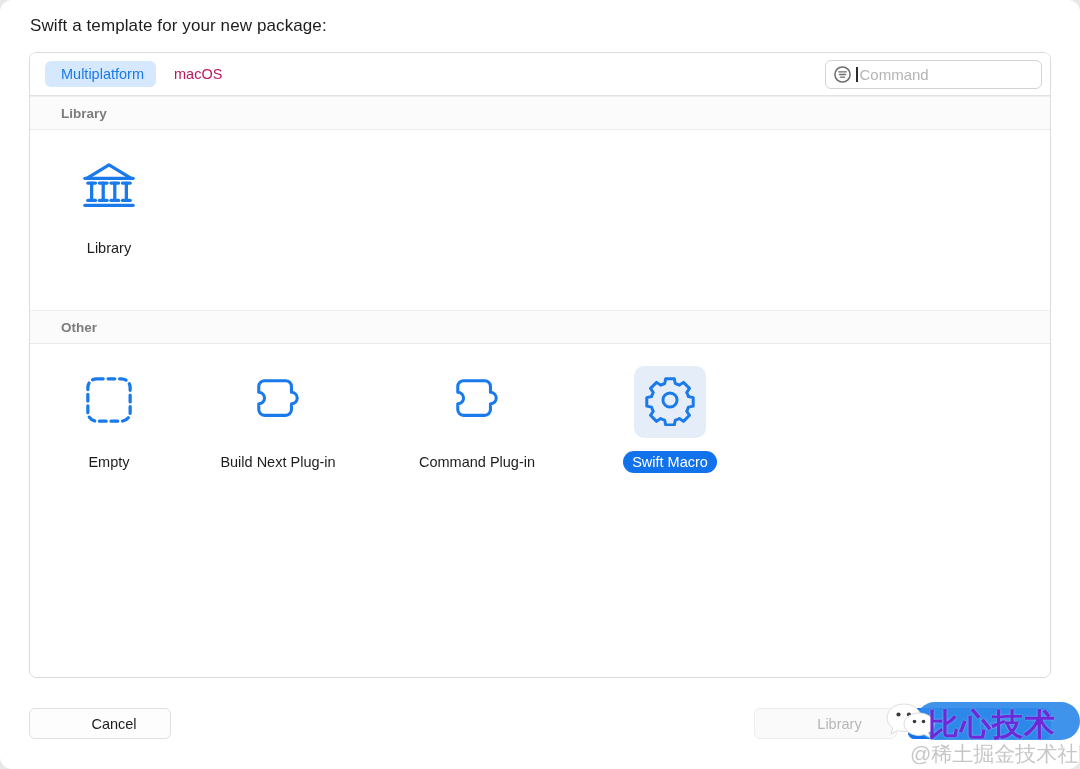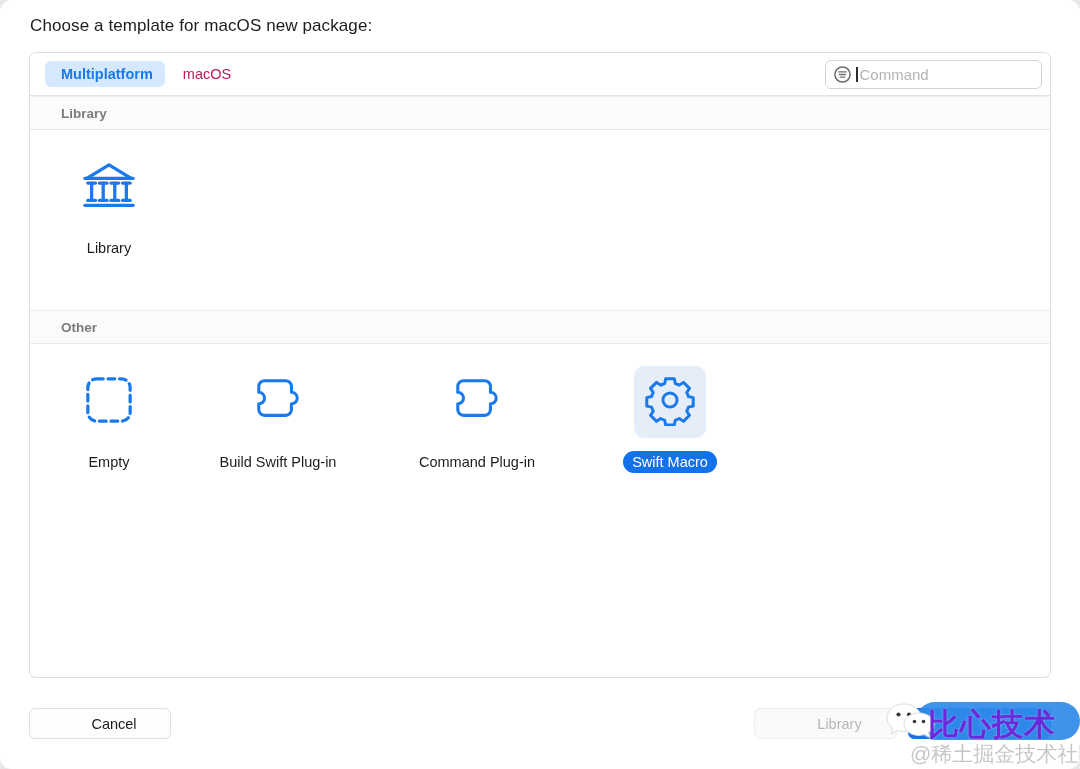--- a/index.html
+++ b/index.html
@@ -49,21 +49,21 @@
     font-size: 14.5px;
     padding: 5px 12px;
     border-radius: 6px;
     margin-right: 6px;
     color: #be185d;
     white-space: nowrap;
   }
   .tab.active {
     background: #d6e8fd;
     color: #1a7aeb;
-    font-weight: 700;
+    font-weight: 400;
     padding-left: 16px;
   }
   
   #filter-field {
     position: absolute;
     right: 8px; top: 7px;
     width: 217px; height: 29px;
     border: 1px solid #d3d3d3;
     border-radius: 6px;
     background: #ffffff;
@@ -195,21 +195,21 @@
     color: #bdbdbd;
     white-space: nowrap;
     opacity: 0.85;
   }
 </style>
 </head>
 <body>
 
 <div id="dialog">
 
-  <div id="prompt-title">Choose a template for macOS new package:</div>
+  <div id="prompt-title">Swift a template for your new package:</div>
 
   <div id="browser">
 
     <div id="tabbar">
       <div class="tab active">Multiplatform</div>
       <div class="tab">macOS</div>
 
       <div id="filter-field">
         <span id="filter-icon">
           <svg viewBox="0 0 20 20" width="19" height="19">
@@ -273,21 +273,21 @@
           <span>
             <svg viewBox="0 0 56 52" width="54" height="50">
               <path d="M14 6 h22 a6 6 0 0 1 6 6 v6
                        a6 6 0 0 1 6 6 a6 6 0 0 1 -6 6 v6
                        a6 6 0 0 1 -6 6 h-22 a6 6 0 0 1 -6 -6 v-6
                        a6 6 0 0 0 6 -6 a6 6 0 0 0 -6 -6 v-6
                        a6 6 0 0 1 6 -6 z" fill="none" stroke="#1a7aeb" stroke-width="3.2" stroke-linejoin="round"></path>
             </svg>
           </span>
         </div>
-        <div class="item-label">Build Swift Plug-in</div>
+        <div class="item-label">Build Next Plug-in</div>
       </div>
 
       <div class="item" style="width:160px">
         <div class="item-icon-wrap">
           <span>
             <svg viewBox="0 0 56 52" width="54" height="50">
               <path d="M14 6 h22 a6 6 0 0 1 6 6 v6
                        a6 6 0 0 1 6 6 a6 6 0 0 1 -6 6 v6
                        a6 6 0 0 1 -6 6 h-22 a6 6 0 0 1 -6 -6 v-6
                        a6 6 0 0 0 6 -6 a6 6 0 0 0 -6 -6 v-6

